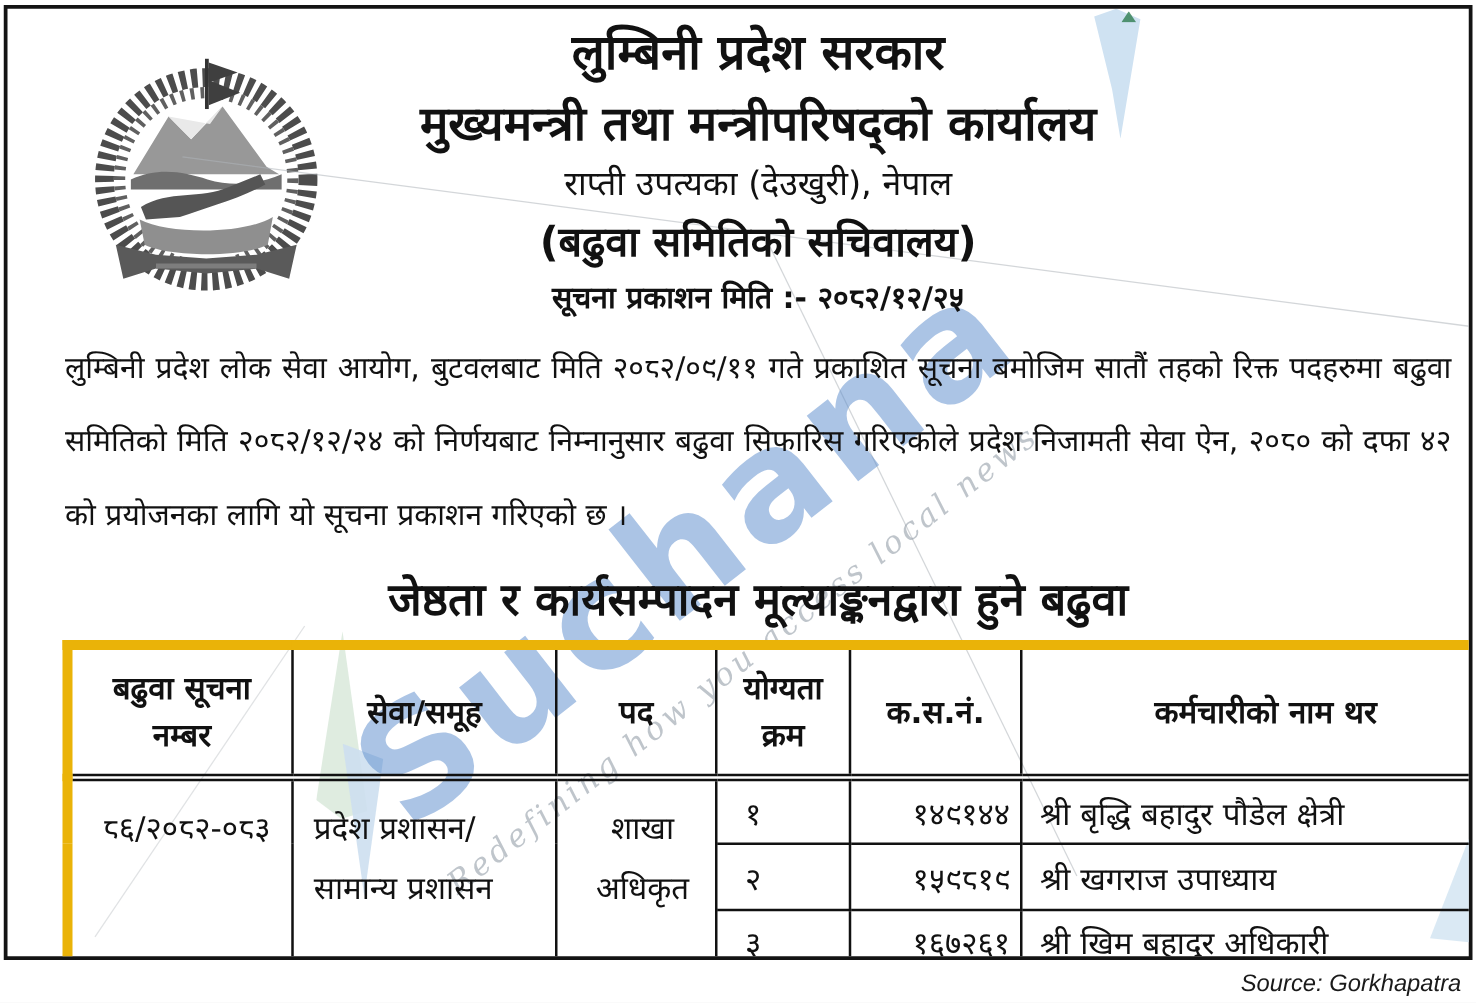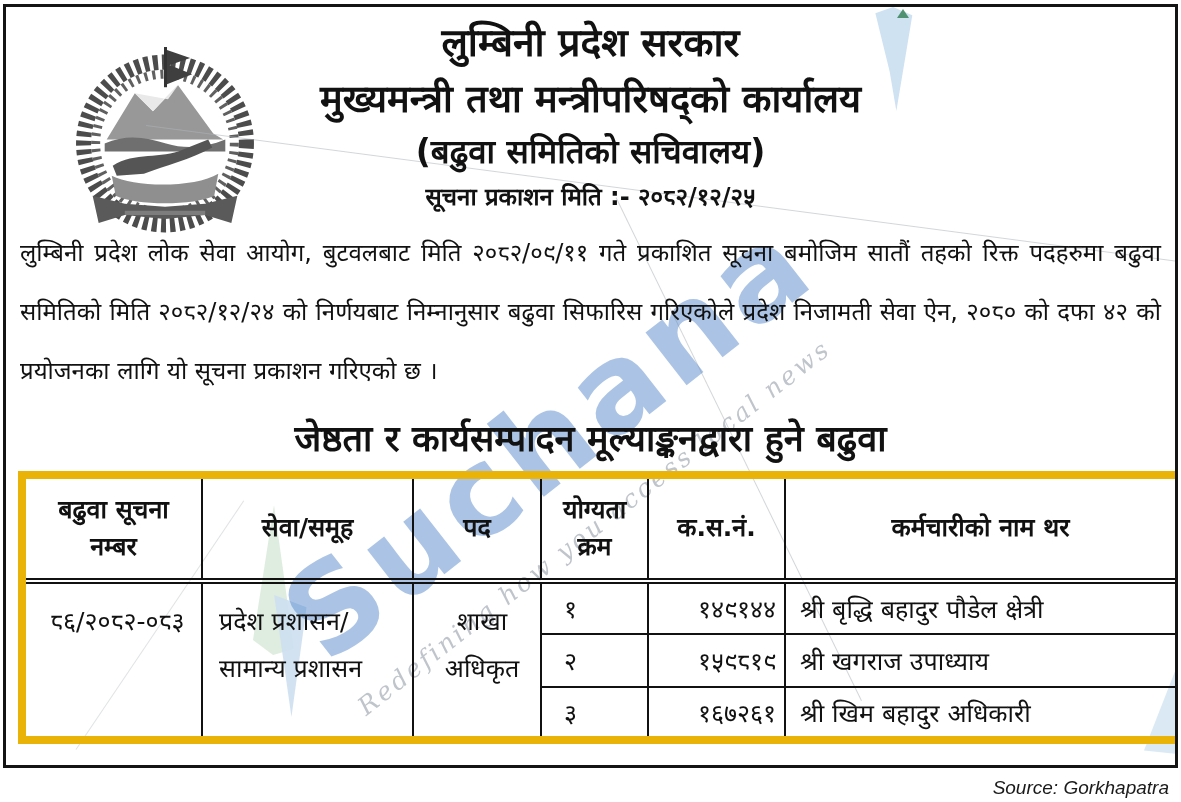--- a/index.html
+++ b/index.html
@@ -13,21 +13,21 @@
     position:relative;width:1181px;height:802px;background:#ffffff;overflow:hidden;
   }
   
   .doc{
     position:absolute;left:3px;top:4px;right:3px;height:764px;
     border:3px solid #141414;
     background:#ffffff;
     box-sizing:border-box;
     overflow:hidden;
   }
-  .content{position:relative;z-index:2;}
+  .content{position:relative;z-index:2;margin-left:32px;}
 
   
   .wm{position:absolute;inset:0;z-index:1;pointer-events:none;}
   .wm-brand{
     position:absolute;left:295px;top:555px;
     transform:rotate(-38deg);transform-origin:left center;
     font-size:122px;font-weight:bold;letter-spacing:6px;
     color:rgba(88,138,203,0.50);
     font-family:"DejaVu Sans",sans-serif;
   }
@@ -140,20 +140,21 @@
       <path d="M48 122 C70 108 96 116 118 106 L143 96 L147 104 C125 116 101 122 79 130 L52 132 Z" fill="#555555"></path>
       <path d="M47 132 C70 144 130 144 153 130 L149 152 C129 162 71 162 51 152 Z" fill="#8f8f8f"></path>
       <path d="M28 152 L60 160 L100 163 L140 160 L172 152 L166 179 L140 171 L100 175 L60 171 L34 179 Z" fill="#5a5a5a"></path>
       <path d="M60 167 L140 167 L140 171 L60 171 Z" fill="#7d7d7d"></path>
     </svg>
 
     <div class="content">
       <div class="hdr">
         <div class="l1">लुम्बिनी प्रदेश सरकार</div>
         <div class="l2">मुख्यमन्त्री तथा मन्त्रीपरिषद्को कार्यालय</div>
+        <div class="l3">राप्ती उपत्यका (देउखुरी), नेपाल</div>
         <div class="l4">(बढुवा समितिको सचिवालय)</div>
         <div class="l5">सूचना प्रकाशन मिति :- २०८२/१२/२५</div>
       </div>
 
       <div class="para">लुम्बिनी प्रदेश लोक सेवा आयोग, बुटवलबाट मिति २०८२/०९/११ गते प्रकाशित सूचना बमोजिम सातौं तहको रिक्त पदहरुमा बढुवा समितिको मिति २०८२/१२/२४ को निर्णयबाट निम्नानुसार बढुवा सिफारिस गरिएकोले प्रदेश निजामती सेवा ऐन, २०८० को दफा ४२ को प्रयोजनका लागि यो सूचना प्रकाशन गरिएको छ ।</div>
 
       <div class="tbl-caption">जेष्ठता र कार्यसम्पादन मूल्याङ्कनद्वारा हुने बढुवा</div>
 
       <table class="promo">
         <colgroup>

